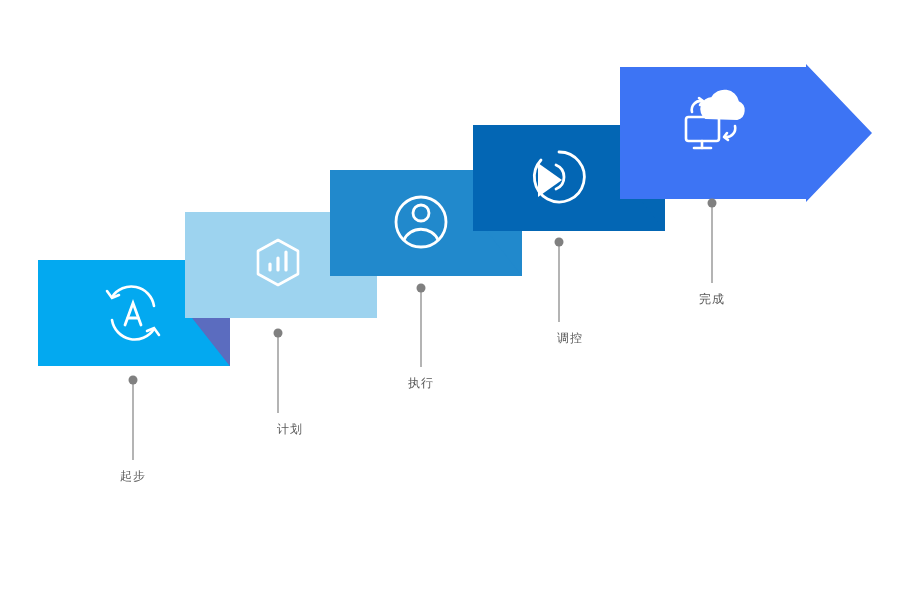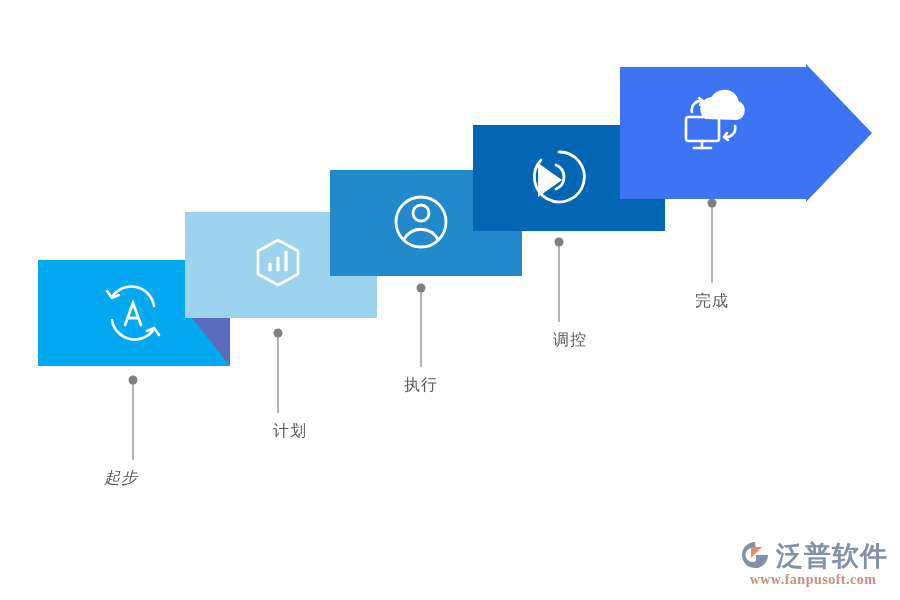--- a/index.html
+++ b/index.html
@@ -23,21 +23,21 @@
   #chart-svg {
     position: absolute;
     left: 0;
     top: 0;
     width: 900px;
     height: 600px;
   }
   .step-label {
     position: absolute;
     font-family: "Liberation Serif", "DejaVu Serif", serif;
-    font-size: 16px;
+    font-size: 12px;
     color: #595959;
     letter-spacing: 1px;
     white-space: nowrap;
     transform: translateX(-50%);
   }
   
   #watermark {
     position: absolute;
     right: 12px;
     bottom: 12px;
@@ -163,30 +163,20 @@
         <line x1="559" y1="245" x2="559" y2="322" stroke="#8c8c8c" stroke-width="1.3"></line>
         <circle cx="559" cy="242" r="4.5" fill="#808080"></circle>
       </g>
       <g>
         <line x1="712" y1="206" x2="712" y2="283" stroke="#8c8c8c" stroke-width="1.3"></line>
         <circle cx="712" cy="203" r="4.5" fill="#808080"></circle>
       </g>
     </g>
   </svg>
 
-  <div class="step-label" style="left:121px; top:468px;font-style:italic;">起步</div>
+  <div class="step-label" style="left:133px; top:468px;">起步</div>
   <div class="step-label" style="left:290px; top:421px;">计划</div>
   <div class="step-label" style="left:421px; top:375px;text-align:right;">执行</div>
   <div class="step-label" style="left:570px; top:330px;">调控</div>
   <div class="step-label" style="left:712px; top:291px;">完成</div>
 
-  <div id="watermark">
-    <div id="wm-top">
-      <svg width="34" height="30" viewBox="0 0 34 30">
-        <path d="M 17 2 A 13 13 0 1 0 17 28 A 13 13 0 0 0 30 15 L 18 15 L 18 21 A 7 7 0 1 1 18 9 Z" fill="#7e8aa6"></path>
-        <path d="M 13 7 L 24 7 L 13 18 Z" fill="#e08b5a"></path>
-      </svg>
-      <span id="wm-name">泛普软件</span>
-    </div>
-    <div id="wm-url">www.fanpusoft.com</div>
-  </div>
 
 </div>
 
 </body></html>

